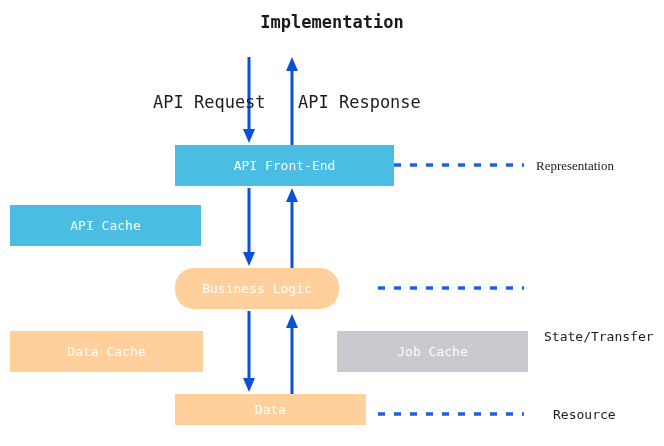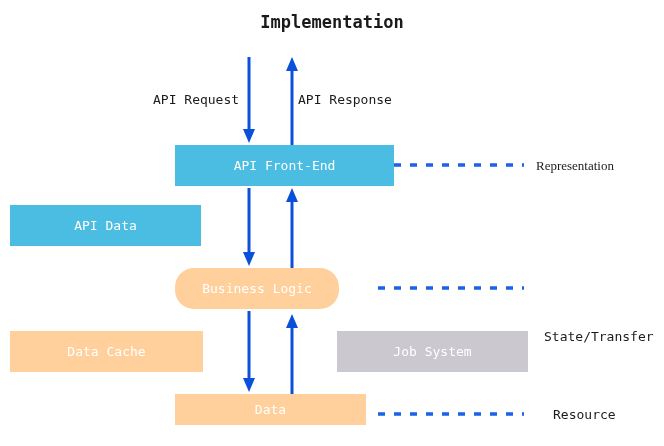--- a/index.html
+++ b/index.html
@@ -37,21 +37,21 @@
     align-items: center;
     justify-content: center;
     font-family: "DejaVu Sans Mono", "Liberation Mono", monospace;
     font-size: 13px;
     color: #ffffff;
     box-sizing: border-box;
   }
   .edge-label {
     position: absolute;
     font-family: "DejaVu Sans Mono", "Liberation Mono", monospace;
-    font-size: 13px;
+    font-size: 17px;
     color: #1c1c1c;
     white-space: nowrap;
   }
   .side-label {
     position: absolute;
     font-family: "DejaVu Sans Mono", "Liberation Mono", monospace;
     font-size: 13px;
     color: #1c1c1c;
     white-space: nowrap;
   }
@@ -99,30 +99,30 @@
       <line x1="378" y1="288" x2="524" y2="288" stroke="#1a62e8" stroke-width="3.5" stroke-dasharray="7 9"></line>
       <line x1="378" y1="414" x2="524" y2="414" stroke="#1a62e8" stroke-width="3.5" stroke-dasharray="7 9"></line>
     </g>
 </svg>
 
 <div id="node-layer">
     <div class="node" style="left: 175px; top: 145px; width: 219px; height: 41px; background: rgb(76, 189, 226);">
       <span>API Front-End</span>
     </div>
     <div class="node" style="left: 10px; top: 205px; width: 191px; height: 41px; background: rgb(76, 189, 226);">
-      <span>API Data</span>
+      <span>API Cache</span>
     </div>
     <div class="node" style="left: 175px; top: 268px; width: 164px; height: 41px; background: rgb(255, 208, 155); border-radius: 19px;">
       <span>Business Logic</span>
     </div>
     <div class="node" style="left: 10px; top: 331px; width: 193px; height: 41px; background: rgb(255, 208, 155); align-items: center;">
       <span>Data Cache</span>
     </div>
     <div class="node" style="left: 337px; top: 331px; width: 191px; height: 41px; background: rgb(204, 200, 207);">
-      <span>Job System</span>
+      <span>Job Cache</span>
     </div>
     <div class="node" style="left: 175px; top: 394px; width: 191px; height: 31px; background: rgb(255, 208, 155);">
       <span>Data</span>
     </div>
   </div>
 <div id="flow-label-layer">
     <div class="edge-label" style="left: 153px; top: 92px;">API Request</div>
     <div class="edge-label" style="left: 298px; top: 92px;">API Response</div>
   </div>
 <div id="side-label-layer">

